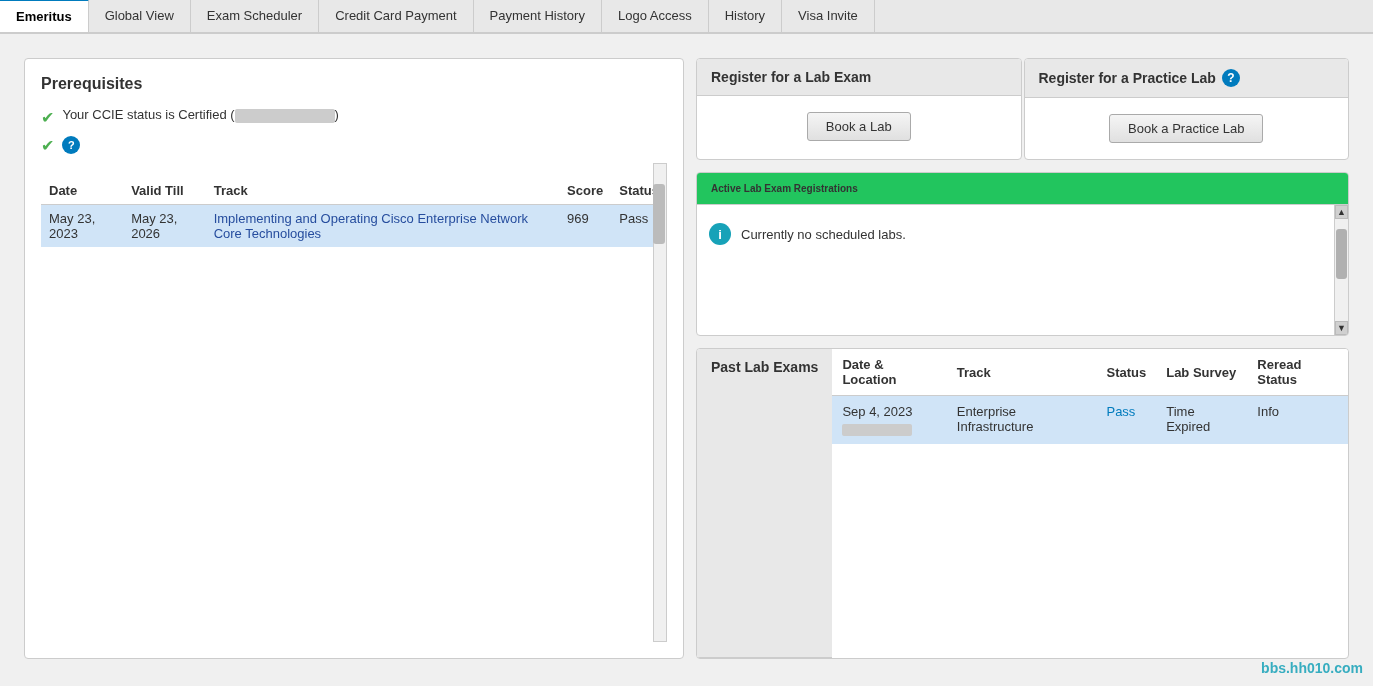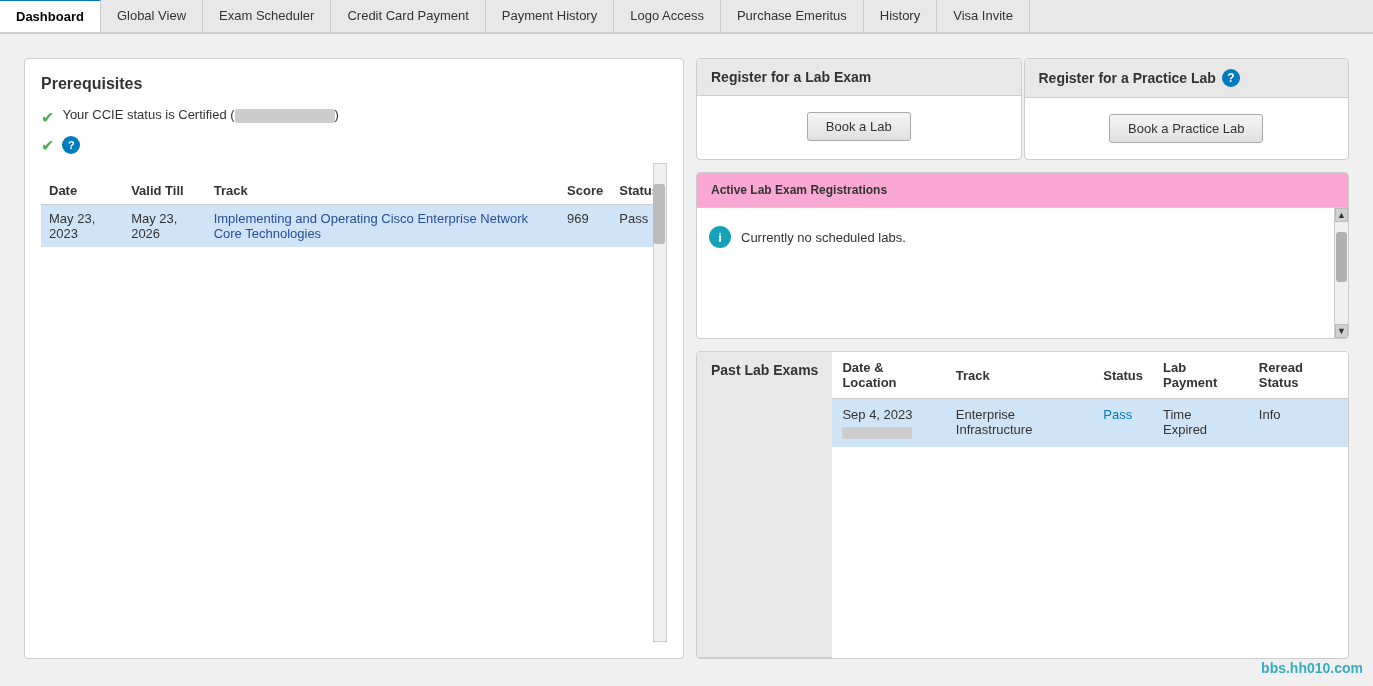--- a/index.html
+++ b/index.html
@@ -198,23 +198,23 @@
 
     
     .section-card {
       background: #fff;
       border: 1px solid #ccc;
       border-radius: 4px;
       overflow: hidden;
     }
 
     .section-card-header {
-      background: #f9a8d4;
+      background: #22c55e;
       padding: 10px 14px;
-      font-size: 12px;
+      font-size: 10px;
       font-weight: bold;
       border-bottom: 1px solid #ccc;
     }
 
     .no-data-row {
       display: flex;
       align-items: center;
       gap: 10px;
       padding: 6px 0;
     }
@@ -330,27 +330,26 @@
     }
     .active-lab-content {
       flex: 1;
       padding: 12px;
     }
   </style>
 </head>
 <body>
 
 <div class="tab-bar">
-  <div class="tab active">Dashboard</div>
+  <div class="tab active">Emeritus</div>
   <div class="tab">Global View</div>
   <div class="tab">Exam Scheduler</div>
   <div class="tab">Credit Card Payment</div>
   <div class="tab">Payment History</div>
   <div class="tab">Logo Access</div>
-  <div class="tab">Purchase Emeritus</div>
   <div class="tab">History</div>
   <div class="tab">Visa Invite</div>
 </div>
 
 <div class="main-content">
 
   <div class="left-panel">
     <div class="panel-title">Prerequisites</div>
 
     <div class="check-item">
@@ -438,21 +437,21 @@
 
     <div class="past-lab-section">
       <div class="past-lab-header">Past Lab Exams</div>
       <div class="past-lab-body">
         <table class="past-table">
           <thead>
             <tr>
               <th>Date &amp; Location</th>
               <th>Track</th>
               <th>Status</th>
-              <th>Lab Payment</th>
+              <th>Lab Survey</th>
               <th>Reread Status</th>
             </tr>
           </thead>
           <tbody>
             <tr class="row-highlight">
               <td>
                 <div>Sep 4, 2023</div>
                 <div class="redacted" style="width:70px; height:12px; margin-top:4px;"></div>
               </td>
               <td>Enterprise Infrastructure</td>

